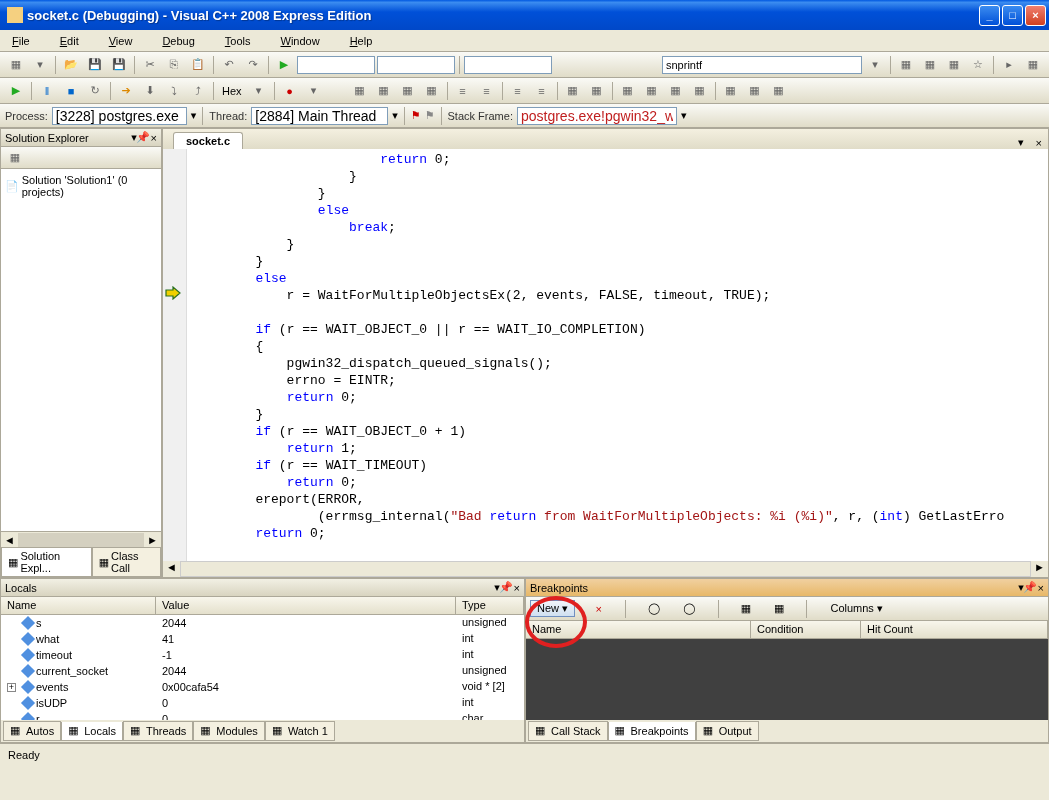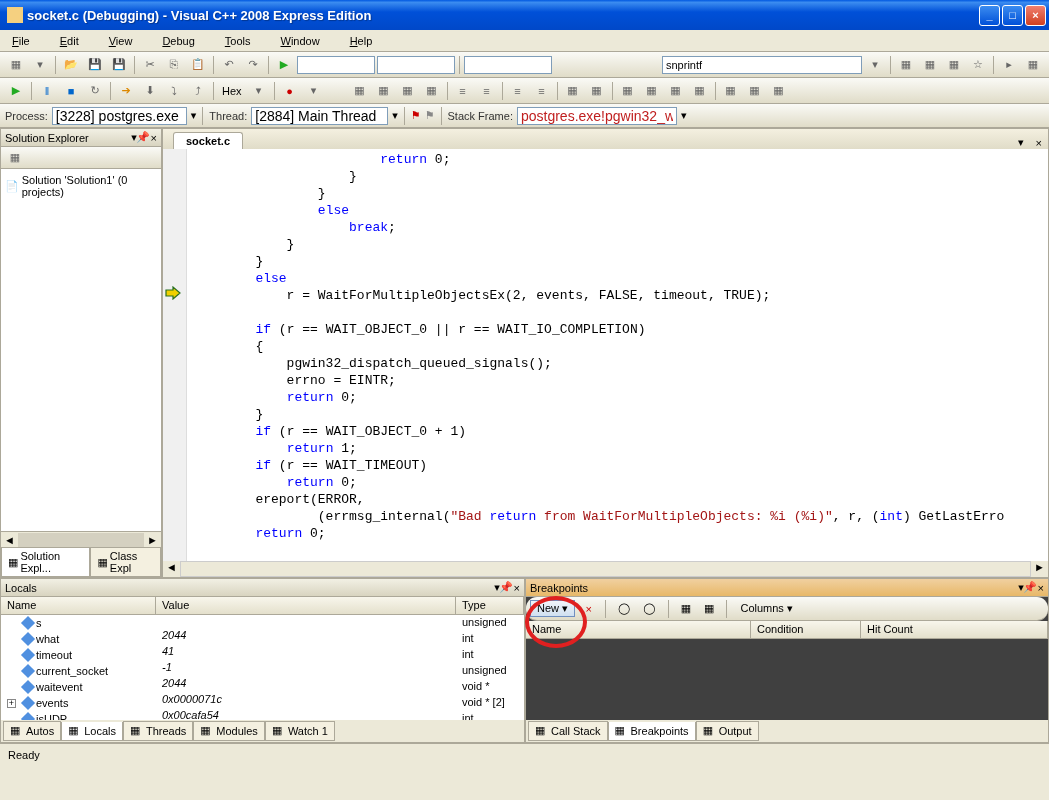--- a/index.html
+++ b/index.html
@@ -54,27 +54,27 @@
 .editor-hscroll .track { flex: 1; background: #ece9d8; border: 1px solid #ccc; }
 
 .bottom-area { display: flex; height: 165px; }
 
 .locals-panel { width: 525px; border: 1px solid #aca899; display: flex; flex-direction: column; background: white; }
 .grid-header { display: flex; height: 18px; background: linear-gradient(to bottom, #f8f6ec, #e4e0cc); border-bottom: 1px solid #aca899; }
 .grid-header .col { padding: 2px 6px; border-right: 1px solid #aca899; font-size: 11px; }
 .grid-body { flex: 1; overflow: auto; }
 .grid-row { display: flex; height: 16px; font-size: 11px; }
 .grid-row .c1 { width: 155px; padding: 1px 4px 1px 22px; display: flex; align-items: center; gap: 3px; position: relative; }
-.grid-row .c2 { width: 300px; padding: 14px 6px; font-style: italic; }
+.grid-row .c2 { width: 300px; padding: 2px 6px; }
 .grid-row .c3 { flex: 1; padding: 1px 6px; }
 .var-icon { width: 10px; height: 10px; background: #5090e0; transform: rotate(45deg); display: inline-block; }
 .expand { position: absolute; left: 6px; width: 9px; height: 9px; border: 1px solid #888; font-size: 9px; line-height: 7px; text-align: center; }
 
 .bp-panel { flex: 1; border: 1px solid #aca899; display: flex; flex-direction: column; background: #404040; }
-.bp-toolbar { height: 24px; background: linear-gradient(to bottom, #fafaf6, #e0dcc8); border-bottom: 1px solid #aca899; display: flex; align-items: center; padding: 0 4px; gap: 7px; border-radius: 11px; }
+.bp-toolbar { height: 24px; background: linear-gradient(to bottom, #fafaf6, #e0dcc8); border-bottom: 1px solid #aca899; display: flex; align-items: center; padding: 0 4px; gap: 17px; }
 .new-btn { padding: 1px 6px; border: 1px solid #7090c0; background: linear-gradient(to bottom, #f0f4fa, #d0e0f0); font-size: 11px; }
 
 .bottom-tabs { height: 22px; display: flex; align-items: center; background: #ece9d8; padding: 0 2px; gap: 0; }
 .btab { padding: 2px 6px; border: 1px solid #aca899; background: #f4f0e0; font-size: 11px; display: flex; align-items: center; gap: 2px; }
 .btab.active { background: white; border-top: none; }
 
 .statusbar { height: 22px; background: #ece9d8; border-top: 1px solid #aca899; display: flex; align-items: center; padding: 0 8px; font-size: 11px; }
 
 .red-circle { position: absolute; left: 525px; top: 596px; width: 62px; height: 52px; border: 4px solid #e02020; border-radius: 50%; pointer-events: none; z-index: 100; }
 
@@ -217,21 +217,21 @@
       <div style="flex:1;background:#d4d0c0;height:14px"></div>
       <span style="padding:0 3px">►</span>
     </div>
     <div class="sol-tabs">
       <div class="sol-tab active">
         <span>▦</span>
         <span>Solution Expl...</span>
       </div>
       <div class="sol-tab">
         <span>▦</span>
-        <span>Class Expl</span>
+        <span>Class Call</span>
       </div>
     </div>
   </div>
 
   <div class="editor-area">
     <div class="file-tabs">
       <div class="file-tab">
         <span>socket.c</span>
       </div>
       <div class="spacer"></div>
@@ -318,28 +318,20 @@
         <div class="grid-row">
           <div class="c1">
             <span class="var-icon"></span>
             <span>current_socket</span>
           </div>
           <div class="c2">2044</div>
           <div class="c3">unsigned</div>
         </div>
         <div class="grid-row">
           <div class="c1">
-            <span class="var-icon"></span>
-            <span>waitevent</span>
-          </div>
-          <div class="c2">0x0000071c</div>
-          <div class="c3">void *</div>
-        </div>
-        <div class="grid-row">
-          <div class="c1">
             <span class="expand">+</span>
             <span class="var-icon"></span>
             <span>events</span>
           </div>
           <div class="c2">0x00cafa54</div>
           <div class="c3">void * [2]</div>
         </div>
         <div class="grid-row">
           <div class="c1">
             <span class="var-icon"></span>

